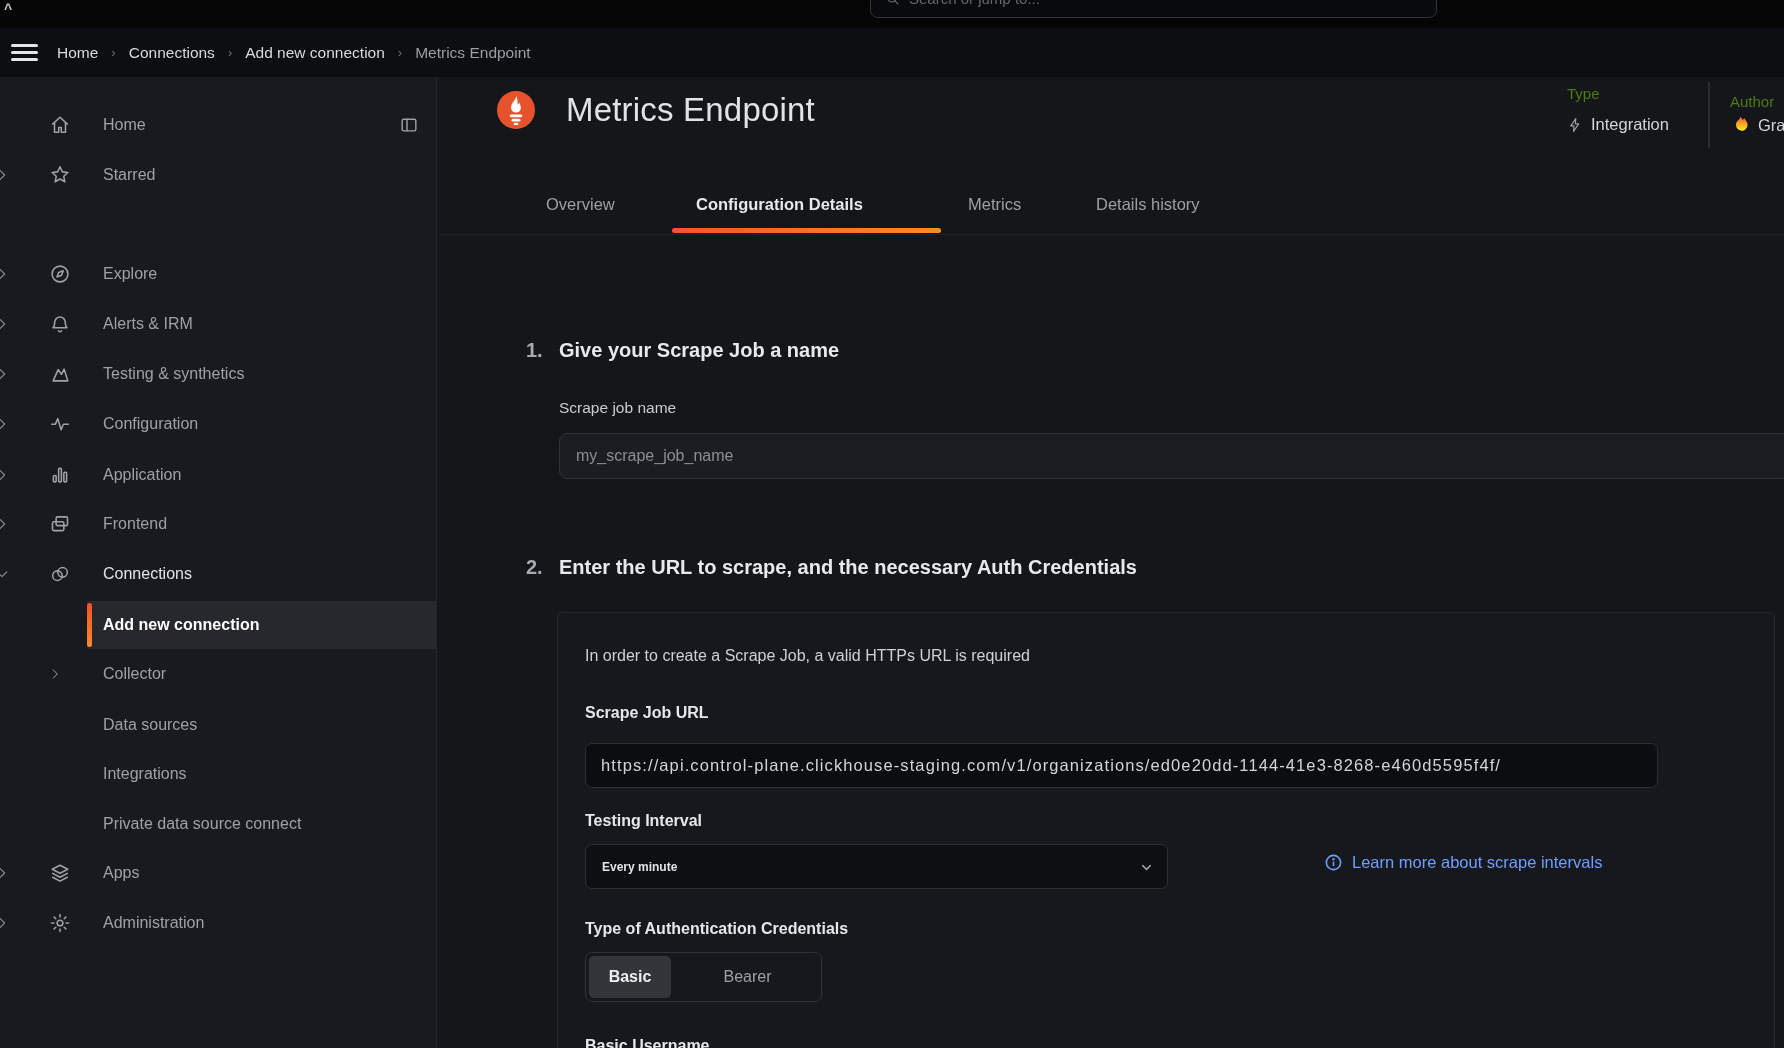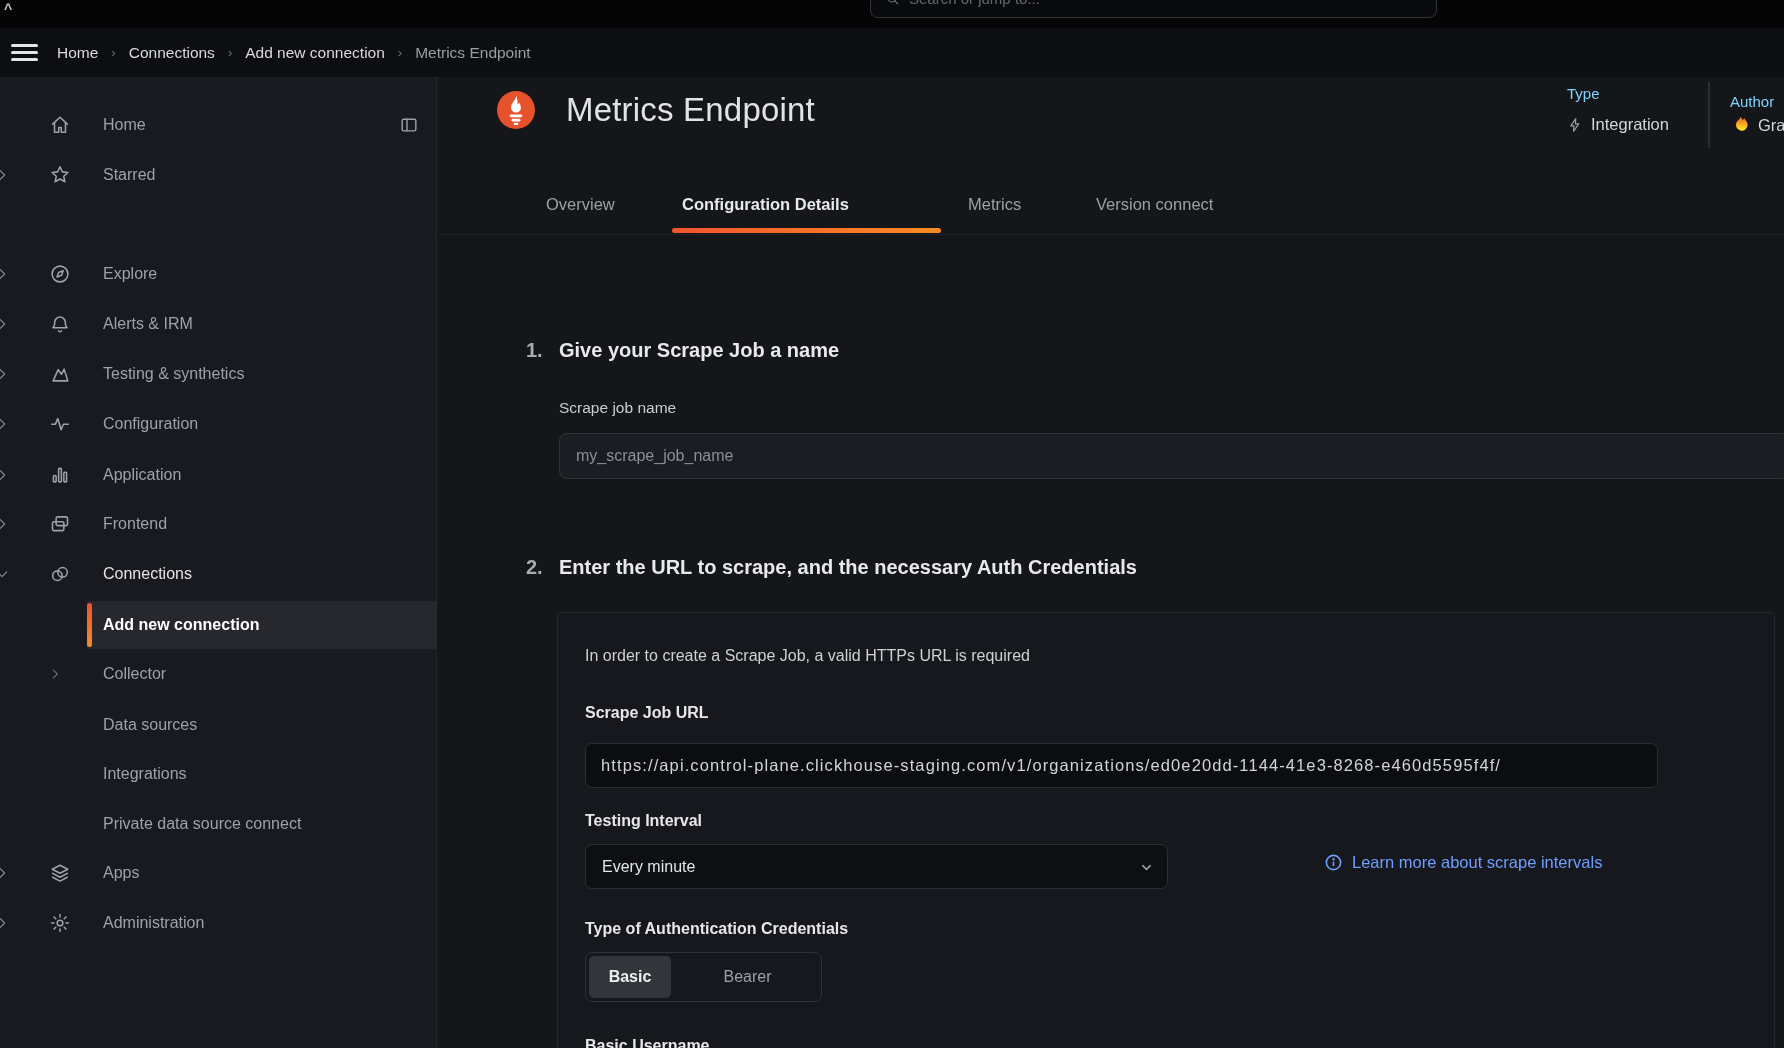--- a/index.html
+++ b/index.html
@@ -46,21 +46,21 @@
   .nav-row.active .active-bg{position:absolute;left:87px;top:1px;right:0;bottom:1px;background:#26282d;}
   .nav-row.active .active-bar{position:absolute;left:87px;top:3px;width:5px;bottom:3px;border-radius:3px;
       background:linear-gradient(180deg,#f0522a,#f68a2c);}
   .nav-row.active .nav-label{color:#ffffff;font-weight:600;}
   .nav-row>*{z-index:1;position:absolute;}
 
   
   #main{position:absolute;left:438px;top:77px;width:1346px;height:971px;background:#141619;}
   #prom-icon{position:absolute;left:59px;top:14px;width:38px;height:38px;}
   #page-title{position:absolute;left:128px;top:14px;font-size:33px;font-weight:500;color:#e2e3e6;letter-spacing:.2px;}
-  .meta-label{position:absolute;top:8px;font-size:15px;color:#7dd3fc;}
+  .meta-label{position:absolute;top:8px;font-size:15px;color:#4d7c0f;}
   .meta-value{position:absolute;top:38px;display:flex;align-items:center;gap:8px;font-size:16.5px;
               font-weight:500;color:#d4d6da;white-space:nowrap;}
   #meta-divider{position:absolute;left:1270px;top:5px;width:1.5px;height:66px;background:#2b2d33;}
   #type-col{left:1129px;}
   #author-col{left:1292px;margin-top:8px;}
 
   .tab{position:absolute;top:118px;font-size:16.5px;color:#9ba0a7;font-weight:500;cursor:pointer;white-space:nowrap;}
   .tab.active{color:#e8e9ea;font-weight:700;}
   #tab-underline{position:absolute;left:234px;top:151px;width:269px;height:4.5px;border-radius:2.5px;
                  background:linear-gradient(90deg,#f2542e,#fc8b25);}
@@ -80,21 +80,21 @@
          background:#17181d;border:1px solid #26282e;border-radius:5px;}
   #panel .notice{position:absolute;left:27px;top:34px;font-size:16px;color:#ced0d4;}
   .p-label{position:absolute;left:27px;font-size:16px;font-weight:700;color:#e6e7e9;white-space:nowrap;}
   #url-input{position:absolute;left:27px;top:130px;width:1073px;height:45px;box-sizing:border-box;
       background:#0c0d10;border:1.5px solid #2c2f35;border-radius:7px;color:#d2d4d8;
       font-size:16.5px;letter-spacing:1.1px;font-family:"Liberation Sans",sans-serif;
       padding:0 15px;outline:none;white-space:nowrap;overflow:hidden;}
   #interval-select{position:absolute;left:27px;top:231px;width:583px;height:45px;box-sizing:border-box;
       background:#0e0f13;border:1.5px solid #2c2f35;border-radius:7px;cursor:pointer;
       display:flex;align-items:center;}
-  #interval-select .val{margin-left:16px;font-size:16px;font-weight:400;color:#e2e4e7;}
+  #interval-select .val{margin-left:16px;font-size:12px;font-weight:700;color:#e2e4e7;}
   #interval-select .chev{position:absolute;right:13px;top:15px;width:15px;height:15px;color:#9da1a8;}
   #interval-select .chev svg{width:15px;height:15px;}
   #interval-info{position:absolute;left:766px;top:240px;display:flex;align-items:center;gap:9px;cursor:pointer;}
   #interval-info .info-ic{width:19px;height:19px;color:#6e9fff;}
   #interval-info .info-ic svg{width:19px;height:19px;}
   #interval-info .lnk{font-size:16.5px;font-weight:500;color:#6e9fff;white-space:nowrap;}
 
   #auth-seg{position:absolute;left:27px;top:339px;width:237px;height:50px;box-sizing:border-box;
       border:1.5px solid #2f3238;border-radius:7px;display:flex;overflow:hidden;}
   .seg-opt{display:flex;align-items:center;justify-content:center;font-size:16px;cursor:pointer;
@@ -350,23 +350,23 @@
           </linearGradient>
             </defs>
           <path fill="url(#gf)" d="M12 2.2c1.1 3.2-4.8 4.6-4.8 9.4a6.9 6.9 0 0 0 13.8.6c.3-4.2-2.8-5.6-3.6-8.5-.5 1.2-1.6 2-2.6 2.1.1-1.9-1.7-2.5-2.8-3.6z"></path>
         </svg>
       </span>
       <span>Grafana</span>
     </div>
 
     <div id="tabs-host">
         <span class="tab" style="left: 108px; text-align: right;">Overview</span>
-        <span class="tab active" style="left: 244px;">Configuration Details</span>
+        <span class="tab active" style="left: 258px;">Configuration Details</span>
         <span class="tab" style="left: 530px;">Metrics</span>
-        <span class="tab" style="left: 658px;">Version connect</span>
+        <span class="tab" style="left: 658px;">Details history</span>
       </div>
     <div id="tab-underline"></div>
     <div id="tabs-border"></div>
 
     <span class="step-num" style="left:88px;top:262px;">1.</span>
     <span class="step-head" style="left:121px;top:262px;">Give your Scrape Job a name</span>
     <span class="fld-label" style="left:121px;top:322px;">Scrape job name</span>
     <input id="name-input" type="text" placeholder="my_scrape_job_name" style="">
 
     <span class="step-num" style="left:88px;top:479px;">2.</span>

